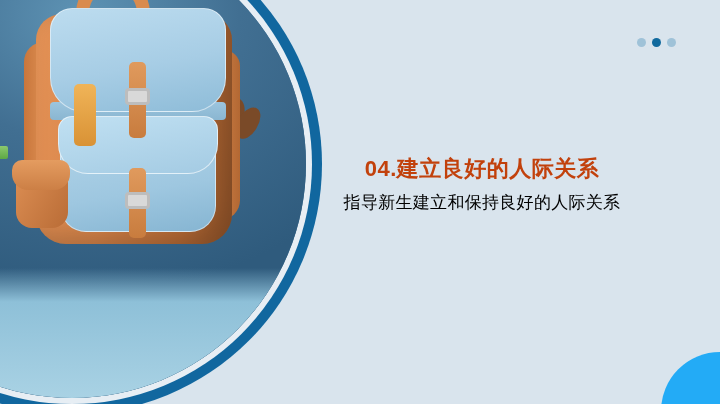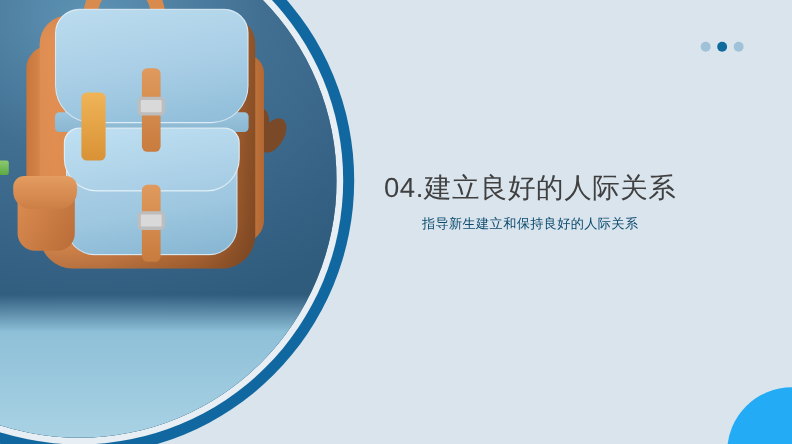--- a/index.html
+++ b/index.html
@@ -162,32 +162,32 @@
   
   .content {
     position: absolute;
     left: 332px;
     top: 156px;
     width: 300px;
     text-align: center;
   }
   .title {
     margin: 0;
-    font-size: 25px;
-    font-weight: normal;
-    color: #404040;
+    font-size: 22px;
+    font-weight: bold;
+    color: #c2410c;
     letter-spacing: .5px;
     line-height: 1.2;
     white-space: nowrap;
   }
   .subtitle {
     margin: 9px 0 0 0;
-    font-size: 12px;
+    font-size: 17px;
     font-weight: normal;
-    color: #0c4a6e;
+    color: #000000;
     letter-spacing: .3px;
     white-space: nowrap;
   }
 
   
   .dots {
     position: absolute;
     left: 637px;
     top: 38px;
     display: flex;

